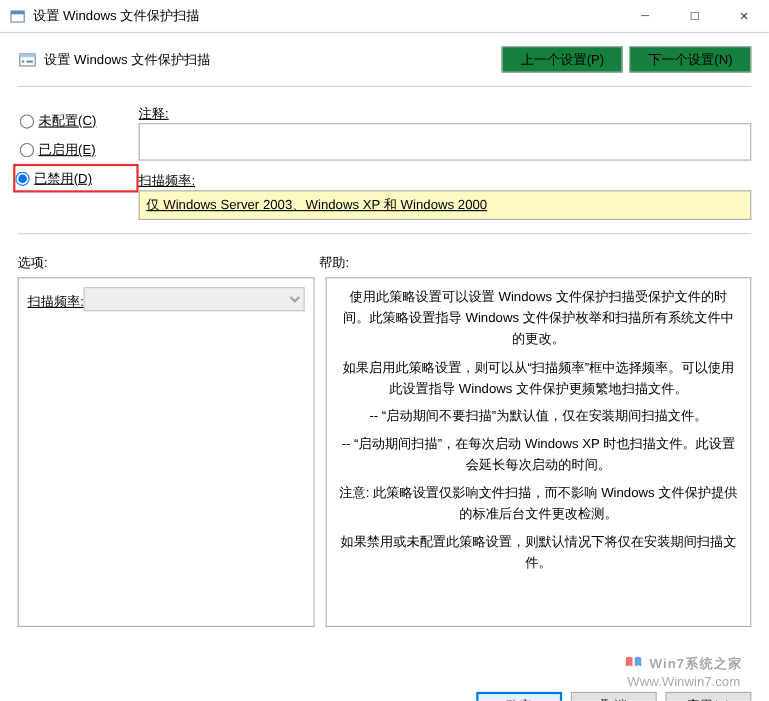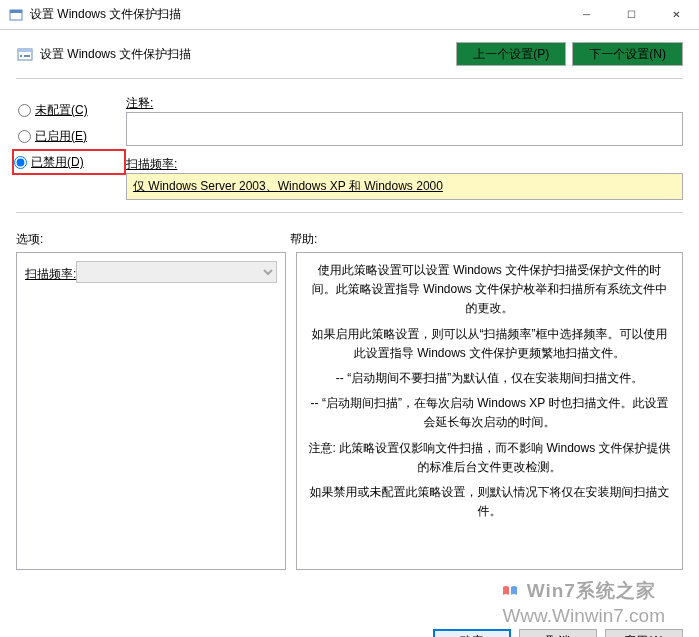--- a/index.html
+++ b/index.html
@@ -168,25 +168,25 @@
       cursor: pointer;
       margin-top: 47px;
     }
     .btn-primary {
       border: 2px solid #0078d7;
       background: #e5f1fb;
     }
 
     .watermark {
       position: absolute;
-      right: 34px;
+      right: 24px;
       bottom: 8px;
-      font-size: 19px;
+      font-size: 12px;
       color: rgba(0,0,0,0.35);
-      text-align: left;
+      text-align: center;
       pointer-events: none;
       line-height: 1.3;
     }
     .watermark .w1 { font-weight: bold; letter-spacing: 1px; }
     .watermark .wlogo {
       display: inline-block;
       vertical-align: middle;
       margin-right: 2px;
     }
   </style>

